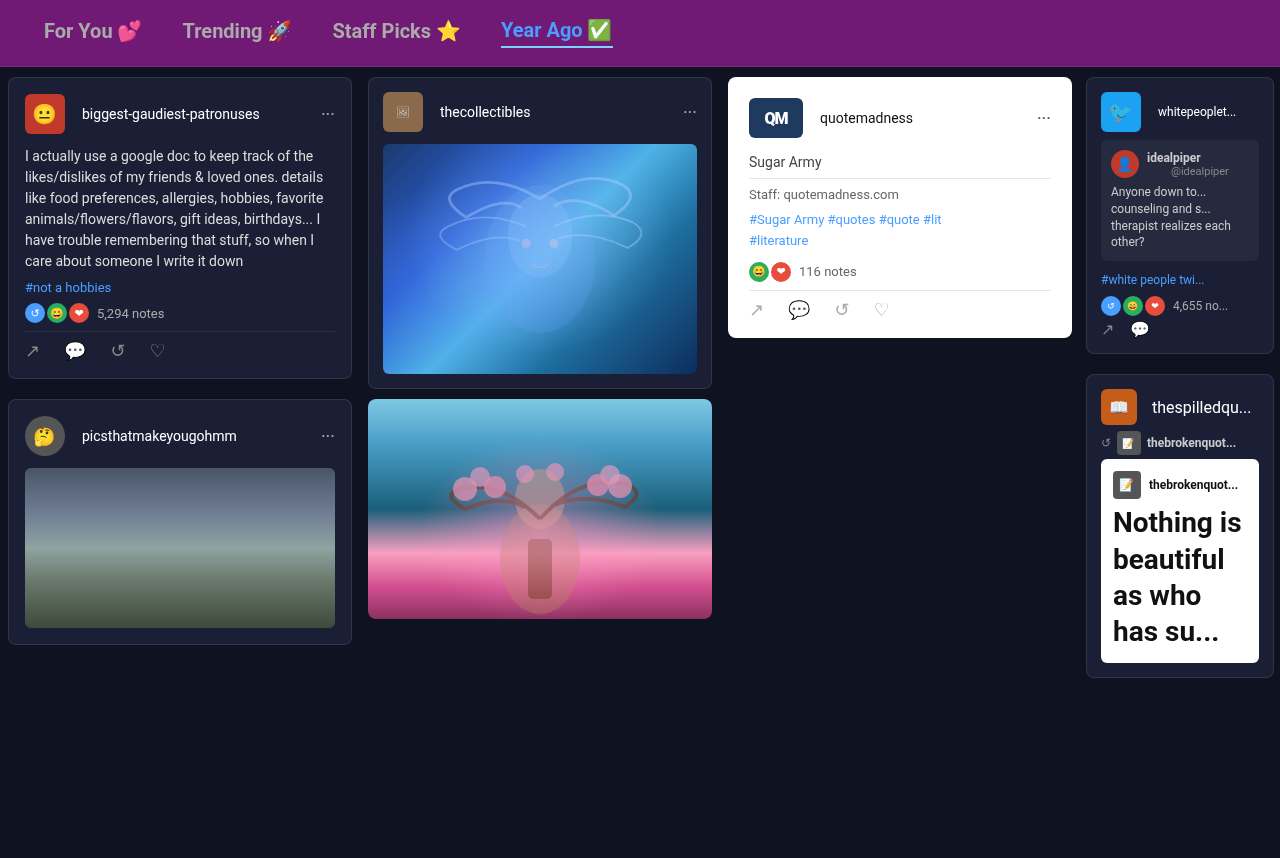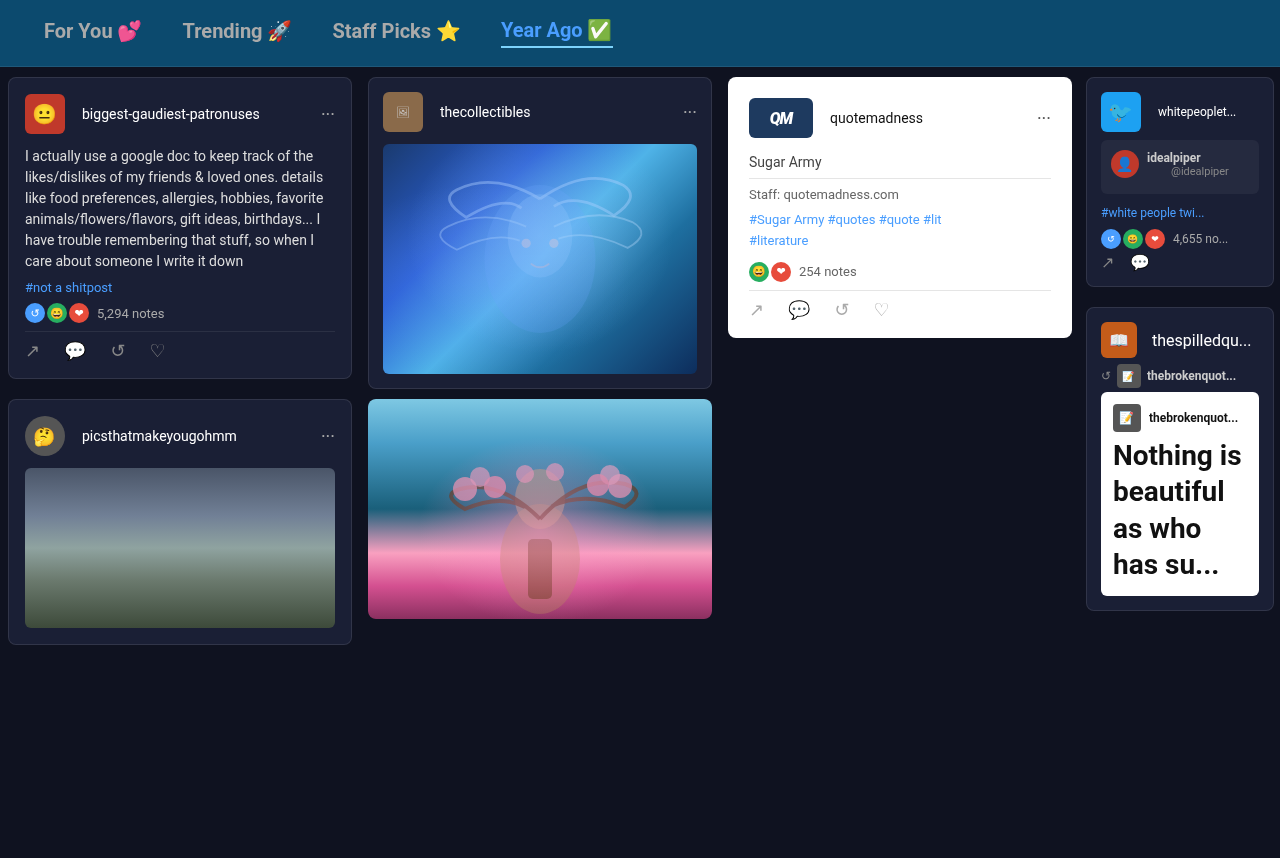--- a/index.html
+++ b/index.html
@@ -10,21 +10,21 @@
       min-height: 858px;
       overflow: hidden;
     }
 
     
     .nav {
       display: flex;
       align-items: center;
       padding: 18px 44px;
       gap: 40px;
-      background-color: #0c4a6e;
+      background-color: #701a75;
       border-bottom: 1px solid rgba(255,255,255,0.08);
     }
     .nav-item {
       font-size: 20px;
       font-weight: 700;
       color: #aaaaaa;
       cursor: pointer;
       padding-bottom: 4px;
     }
     .nav-item.active {
@@ -80,32 +80,31 @@
       width: 40px;
       height: 40px;
       border-radius: 6px;
       background: #c0392b;
       display: flex;
       align-items: center;
       justify-content: center;
       font-size: 20px;
     }
     .avatar-qm {
-      width: 64px;
+      width: 54px;
       height: 40px;
       border-radius: 6px;
       background: #1e3a5f;
       display: flex;
       align-items: center;
       justify-content: center;
       font-size: 16px;
       font-weight: 900;
       color: #ffffff;
       letter-spacing: -1px;
-      font-style: italic;
     }
     .avatar-twitter {
       width: 40px;
       height: 40px;
       border-radius: 6px;
       background: #1da1f2;
       display: flex;
       align-items: center;
       justify-content: center;
       font-size: 20px;
@@ -394,21 +393,21 @@
 
     <div class="card">
       <div class="card-header">
         <div class="card-header-left">
           <div class="avatar-emoji">😐</div>
           <span class="username">biggest-gaudiest-patronuses</span>
         </div>
         <span class="dots">···</span>
       </div>
       <div class="post-text">I actually use a google doc to keep track of the likes/dislikes of my friends &amp; loved ones. details like food preferences, allergies, hobbies, favorite animals/flowers/flavors, gift ideas, birthdays... I have trouble remembering that stuff, so when I care about someone I write it down</div>
-      <div class="tag">#not a shitpost</div>
+      <div class="tag">#not a hobbies</div>
       <div class="notes-row">
         <div class="reaction-icons">
           <div class="reaction-circle rc-blue">↺</div>
           <div class="reaction-circle rc-green">😄</div>
           <div class="reaction-circle rc-red">❤</div>
         </div>
         <span class="notes-count">5,294 notes</span>
       </div>
       <hr class="divider">
       <div class="action-row">
@@ -500,21 +499,21 @@
         <span> #quotes</span>
         <span> #quote</span>
         <span> #lit</span><br>
         <span>#literature</span>
       </div>
       <div class="notes-row">
         <div class="reaction-icons">
           <div class="reaction-circle rc-green">😄</div>
           <div class="reaction-circle rc-red">❤</div>
         </div>
-        <span class="notes-count">254 notes</span>
+        <span class="notes-count">116 notes</span>
       </div>
       <hr class="divider">
       <div class="action-row">
         <button class="action-btn" style="color:#aaa;">↗</button>
         <button class="action-btn" style="color:#aaa;">💬</button>
         <button class="action-btn" style="color:#aaa;">↺</button>
         <button class="action-btn" style="color:#aaa;">♡</button>
       </div>
     </div>
   </div>
@@ -530,20 +529,21 @@
       </div>
 
       <div class="sub-post">
         <div class="sub-avatar-row">
           <div class="sub-avatar">👤</div>
           <div>
             <div class="sub-username">idealpiper</div>
             <div class="sub-handle">@idealpiper</div>
           </div>
         </div>
+        <div class="sub-text">Anyone down to... counseling and s... therapist realizes each other?</div>
       </div>
       <div style="margin-top:8px;">
         <span class="tag" style="font-size:12px;">#white people twi...</span>
       </div>
       <div class="notes-row">
         <div class="reaction-icons">
           <div class="reaction-circle rc-blue" style="font-size:9px;">↺</div>
           <div class="reaction-circle rc-green" style="font-size:9px;">😄</div>
           <div class="reaction-circle rc-red" style="font-size:9px;">❤</div>
         </div>

